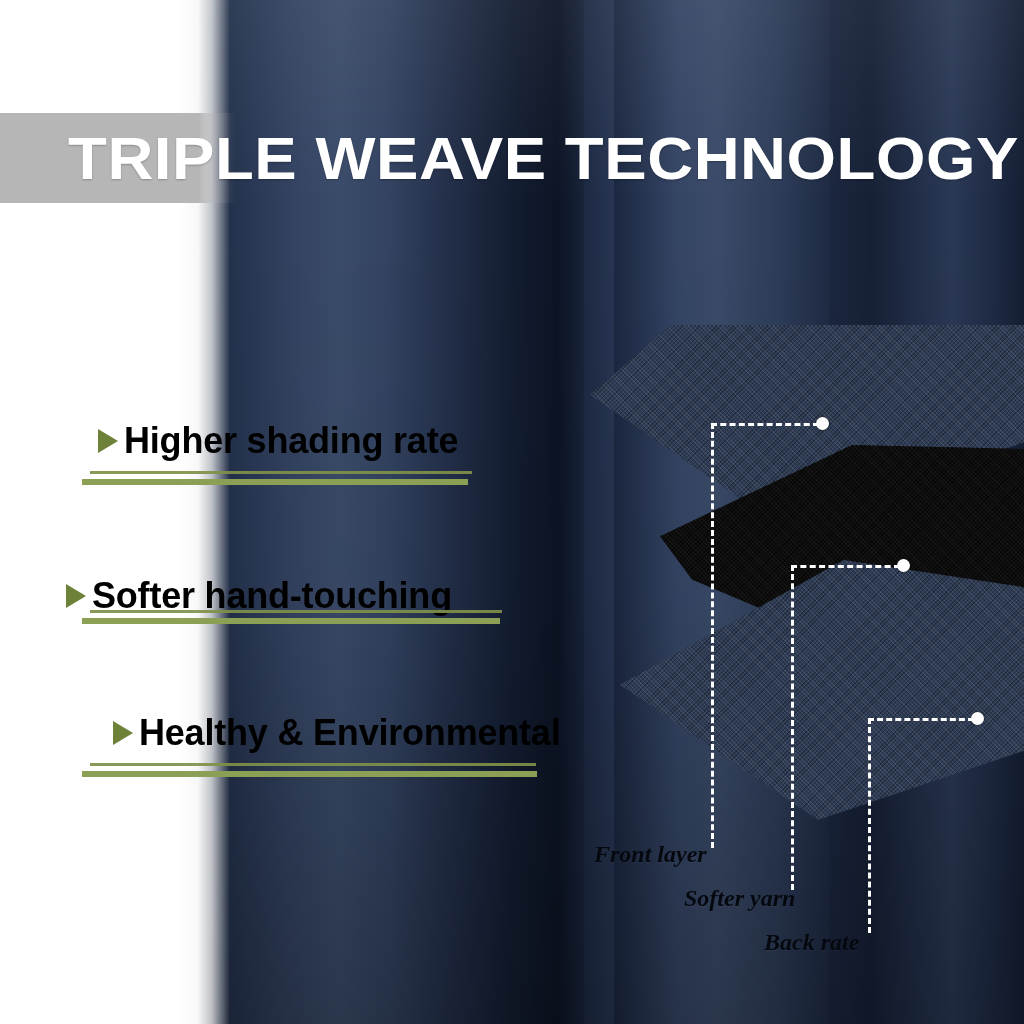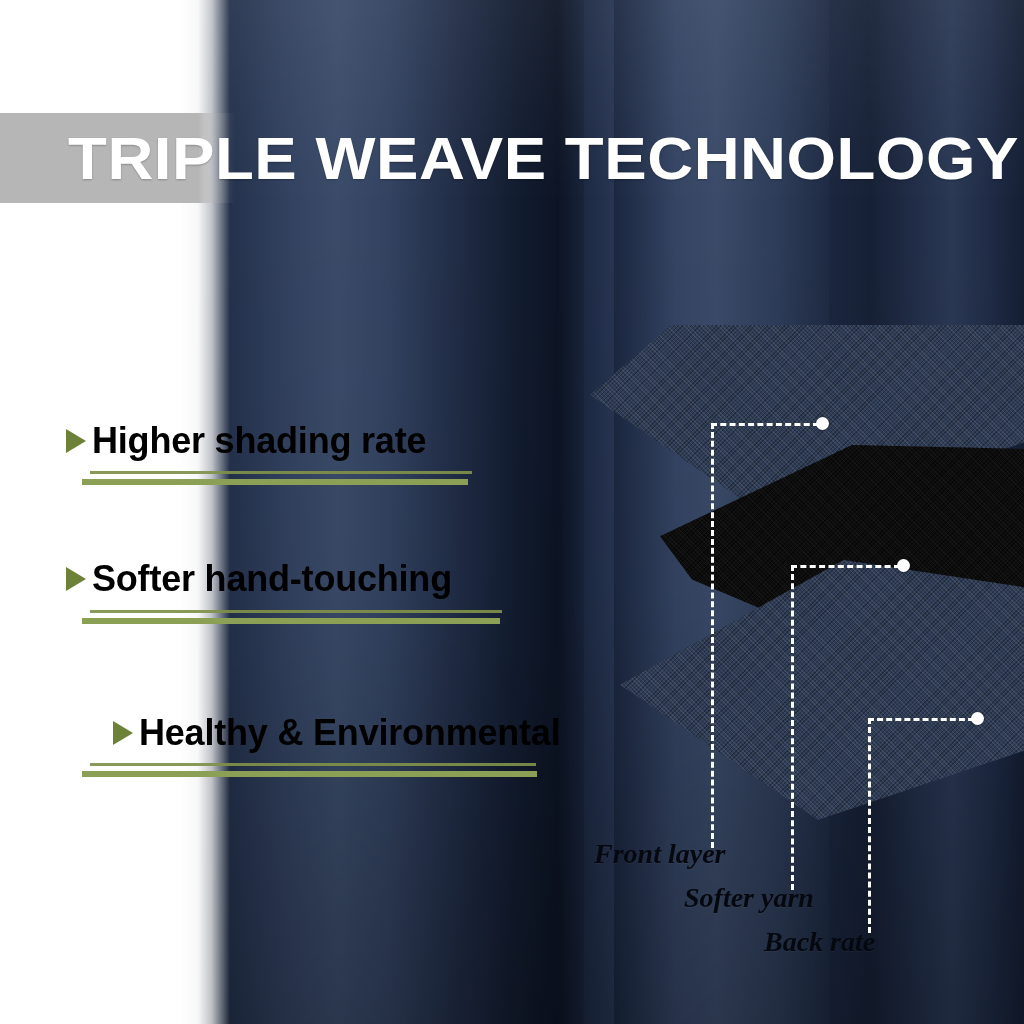--- a/index.html
+++ b/index.html
@@ -147,22 +147,22 @@
     height:3px;
     background:#7f9049;
     opacity:0.92;
   }
   .rule-thick{
     position:absolute;
     height:6px;
     background:#8ba055;
   }
 
-  .f1{ top:420px; }
-  .f2{ top:558px; }
+  .f1{ top:420px;margin-left:32px; }
+  .f2{ top:575px; }
   .f3{ top:712px;margin-left:47px; }
 
   
   .swatch-wrap{
     position:absolute;left:600px;top:325px;width:424px;height:520px;
   }
   .layer{ position:absolute; }
 
   .weave{
     background-color:#2e3c55;
@@ -201,21 +201,21 @@
     position:absolute;width:0;border-left:3px dashed #ffffff;
   }
 
   
   .layer-label{
     position:absolute;
     color:#05080f;
     font-family:"Liberation Serif", serif;
     font-weight:700;
     font-style:italic;
-    font-size:28px;
+    font-size:24px;
     line-height:36px;
     white-space:nowrap;
     text-shadow:0 1px 1px rgba(255,255,255,0.045);
   }
 </style>
 </head>
 <body>
 
 <div class="stage">
 

